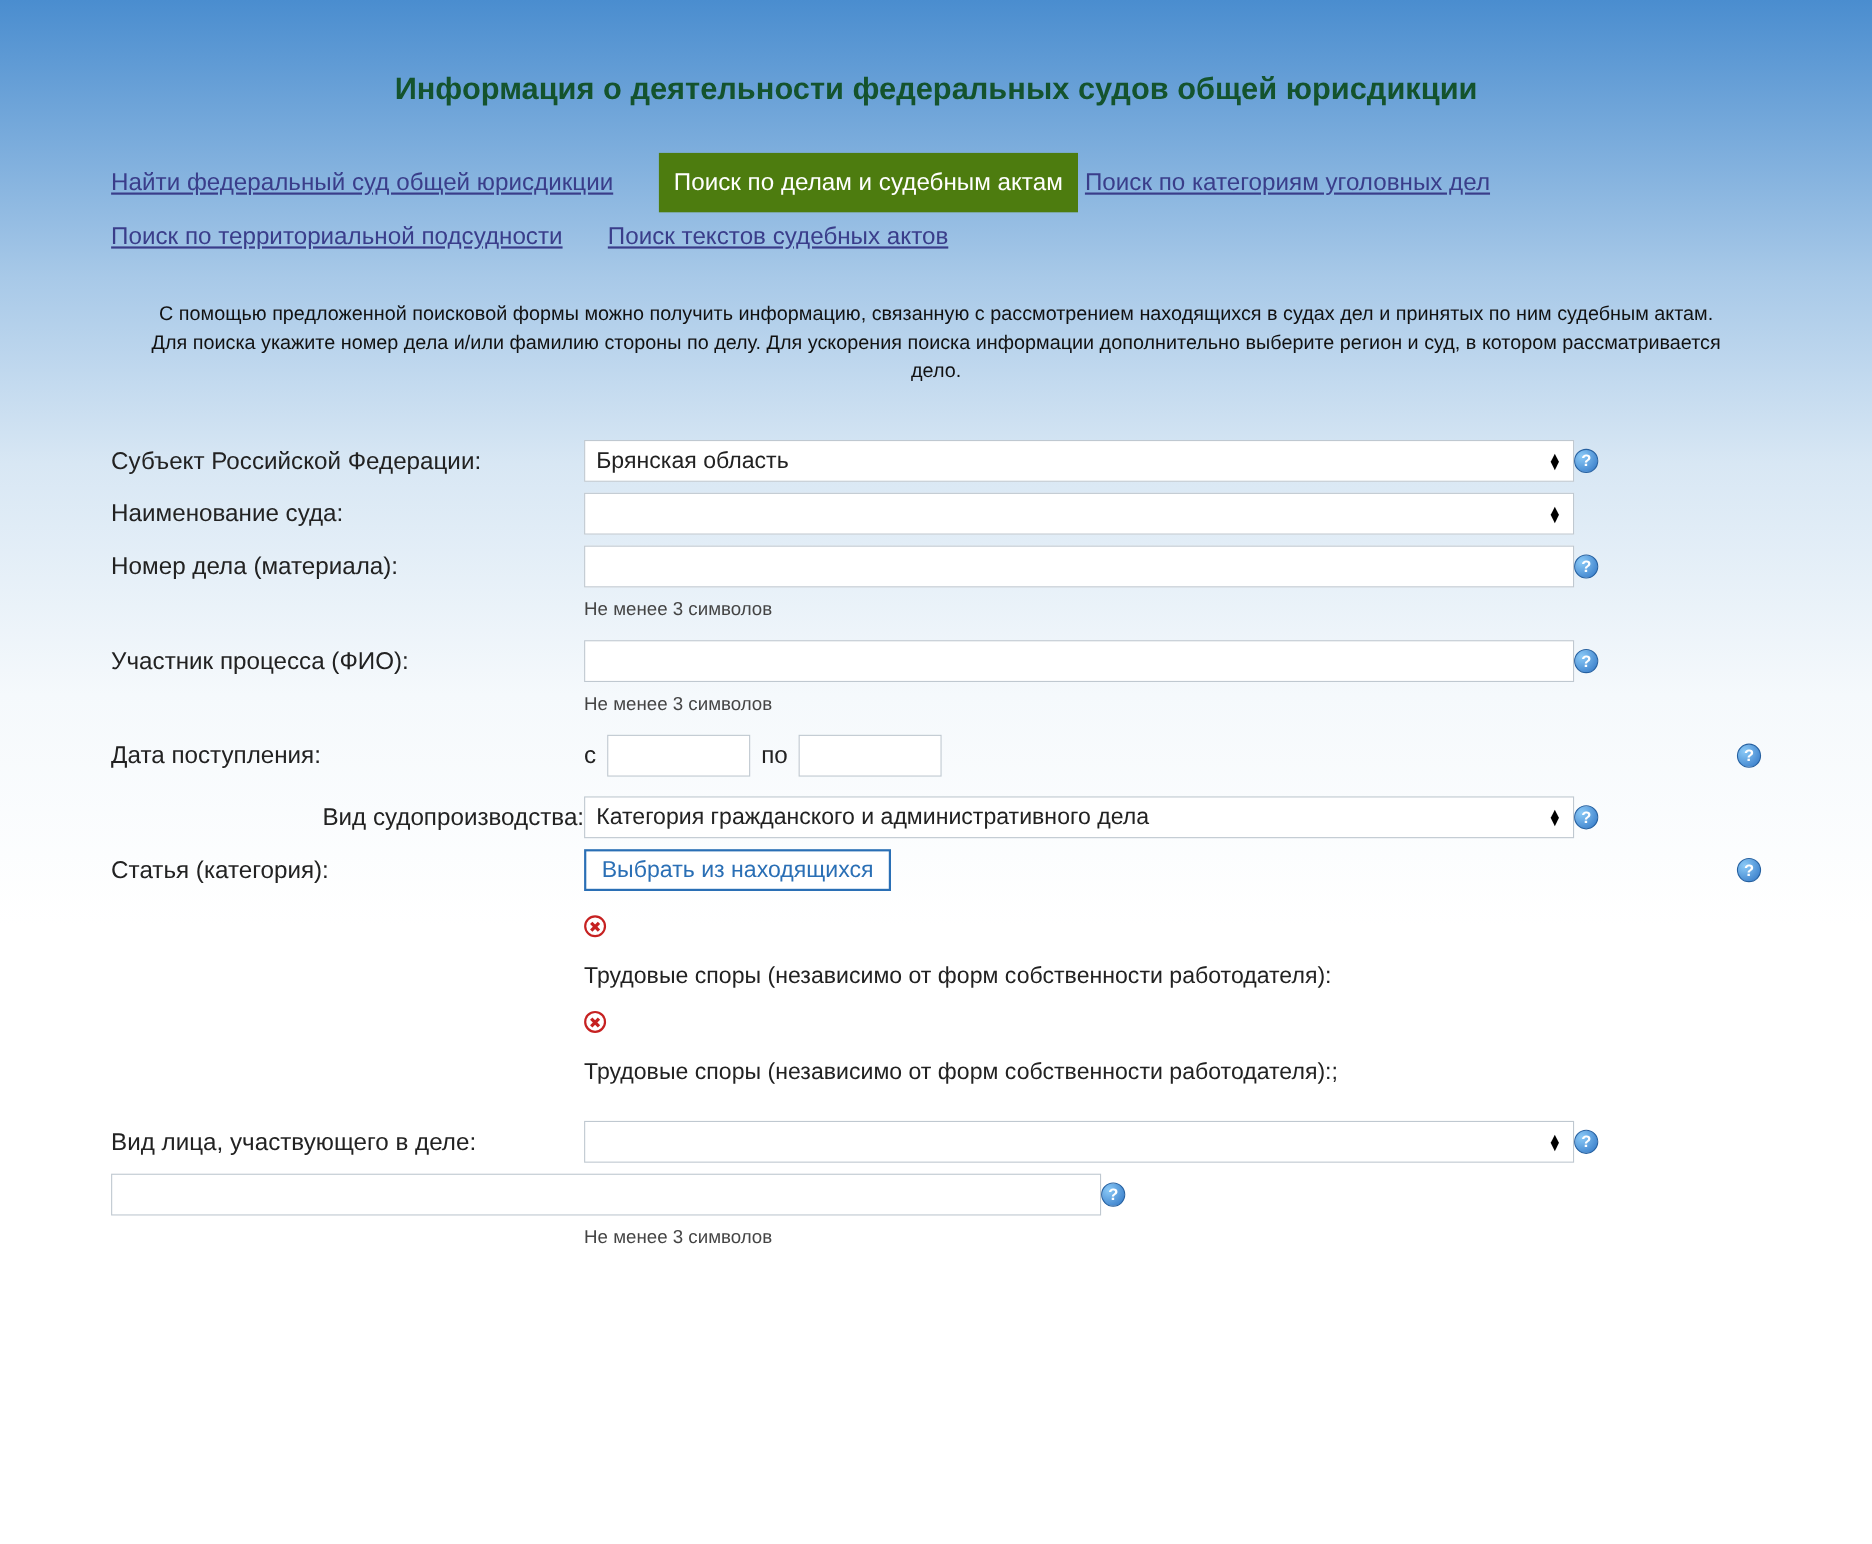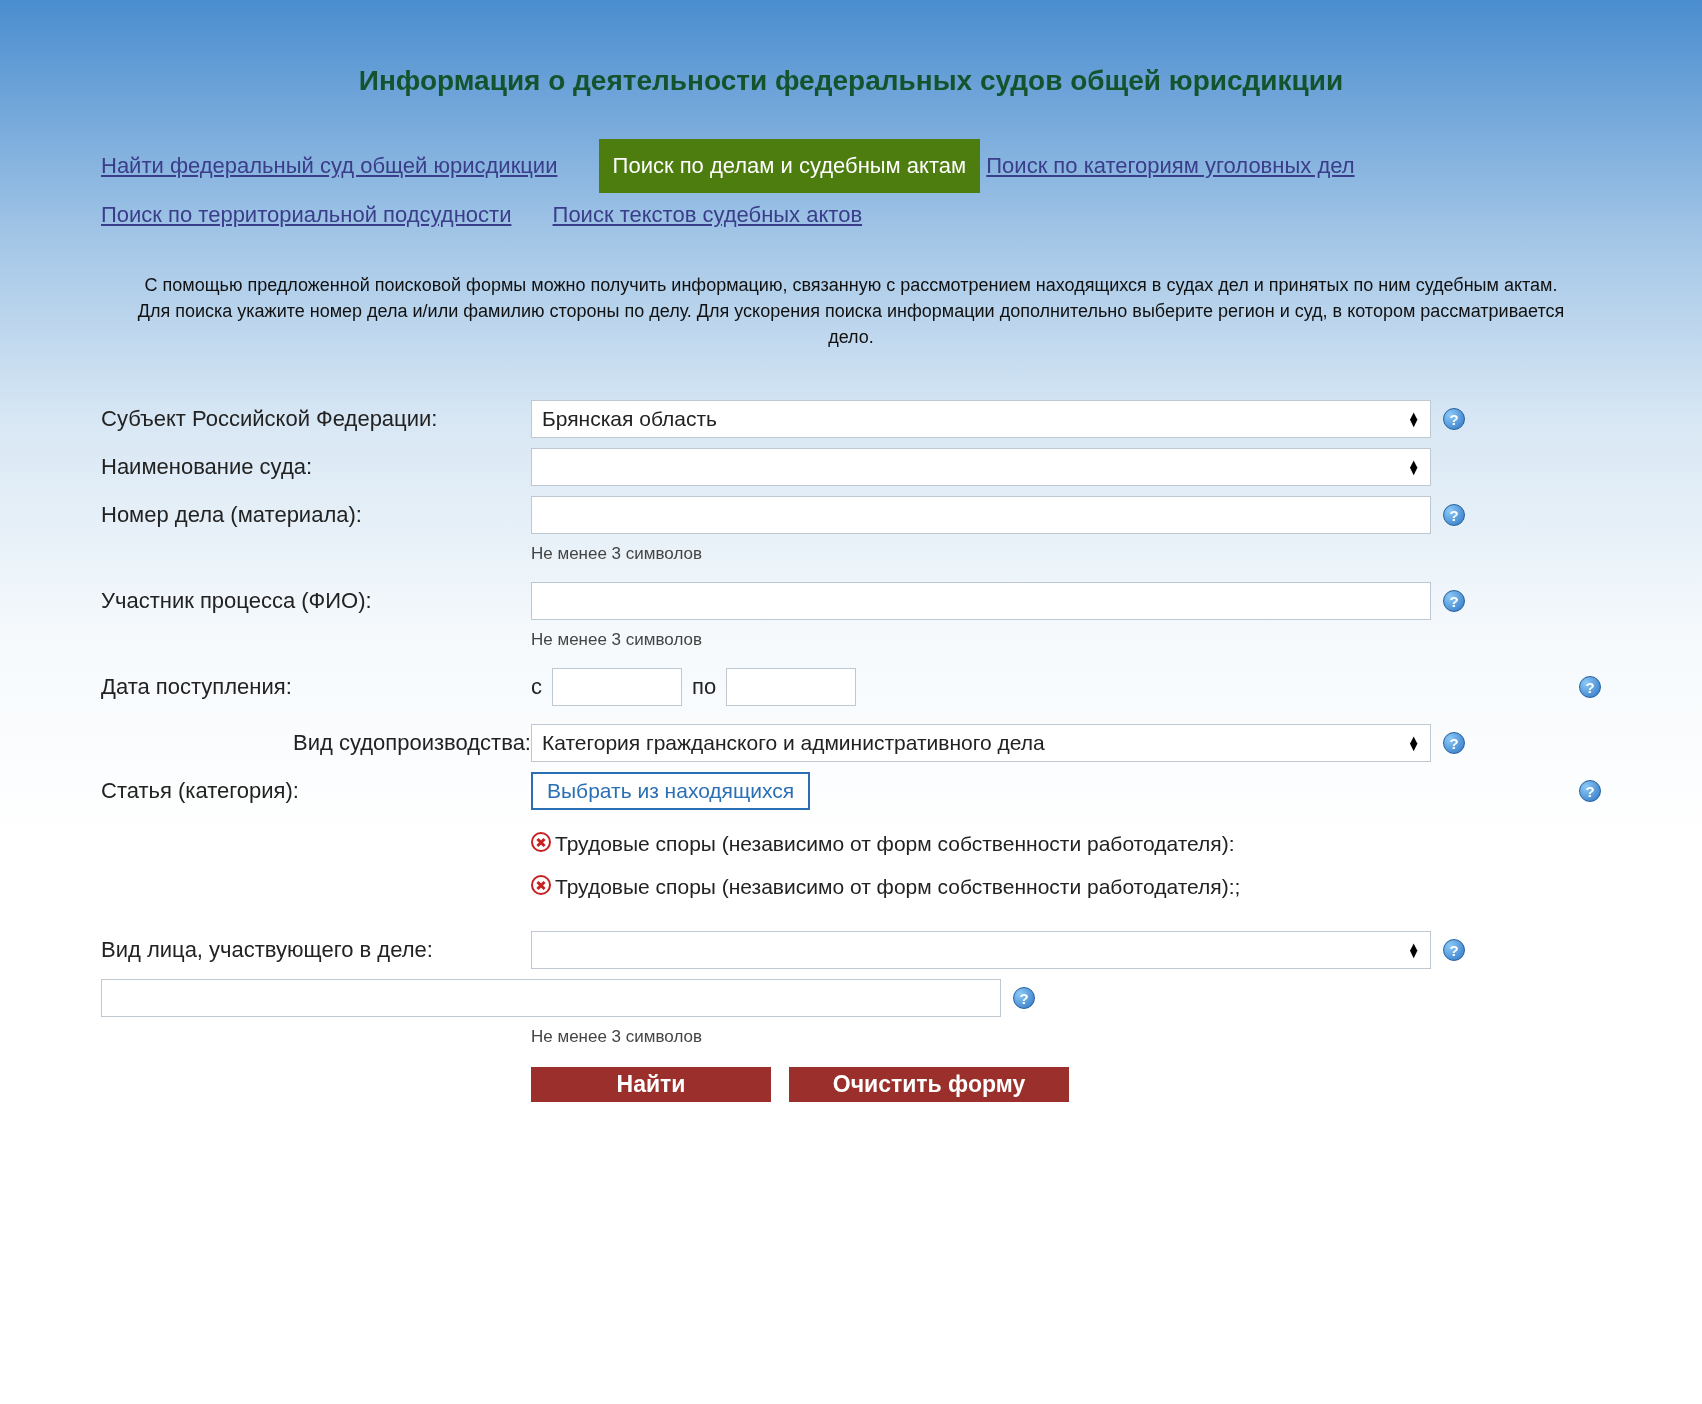--- a/index.html
+++ b/index.html
@@ -56,21 +56,20 @@
   }
   .form-label {
     flex: 0 0 430px;
     padding-top: 6px;
     color: #222;
   }
   .form-control {
     flex: 1 1 auto;
     display:flex;
     align-items:center;
-    gap:12px;
     position:relative;
   }
   .select-wrap, .input-text {
     height: 38px;
     border: 1px solid #bfc8d0;
     background: #fff;
     font-size: 21px;
     padding: 4px 10px;
     color: #222;
     font-family: inherit;
@@ -112,21 +111,21 @@
   .ref-btn {
     border: 2px solid #2a6fb5;
     color: #2a6fb5;
     background: #fff;
     padding: 5px 14px;
     font-size: 21px;
     cursor:pointer;
     display:inline-block;
   }
   .tag-list { margin: 18px 0 28px 430px; font-size:21px; line-height:1.55; }
-  .tag-item { display:flex; align-items:flex-start; gap:4px; margin-bottom:4px; }
+  .tag-item { display:flex; align-items:flex-start; gap:20px; margin-bottom:4px;flex-direction:column; }
   .remove-icon {
     width:20px; height:20px; flex:0 0 20px; border-radius:50%;
     background:#fff; border:2px solid #c62121; position:relative; margin-top:4px; cursor:pointer;
   }
   .remove-icon::before, .remove-icon::after {
     content:""; position:absolute; left:3px; top:7px; width:10px; height:3px; background:#c62121;
   }
   .remove-icon::before { transform:rotate(45deg); }
   .remove-icon::after  { transform:rotate(-45deg); }
   .action-bar { margin: 20px 0 0 430px; display:flex; gap:18px; }
@@ -260,18 +259,14 @@
   </div>
 
   <div class="form-row">
     <div class="form-control">
       <input type="text" class="input-text wide" style="">
       <div class="help-icon">?</div>
     </div>
   </div>
   <div class="hint">Не менее 3 символов</div>
 
-  <div class="action-bar">
-    <button class="action-btn">Найти</button>
-    <button class="action-btn clear">Очистить форму</button>
-  </div>
 
 </div>
 
 </body></html>

